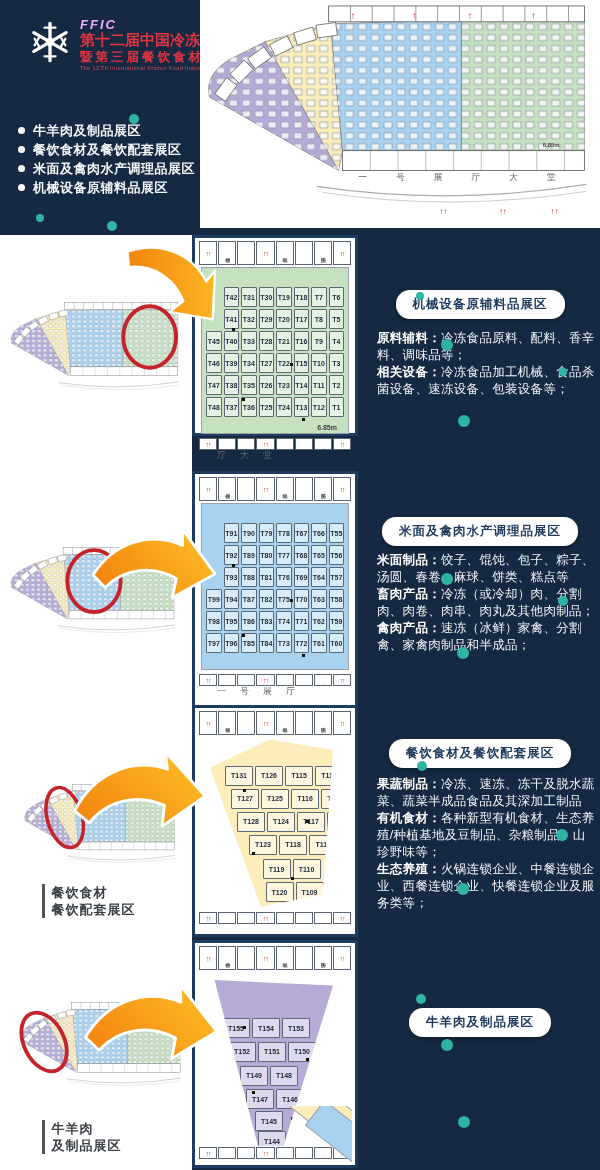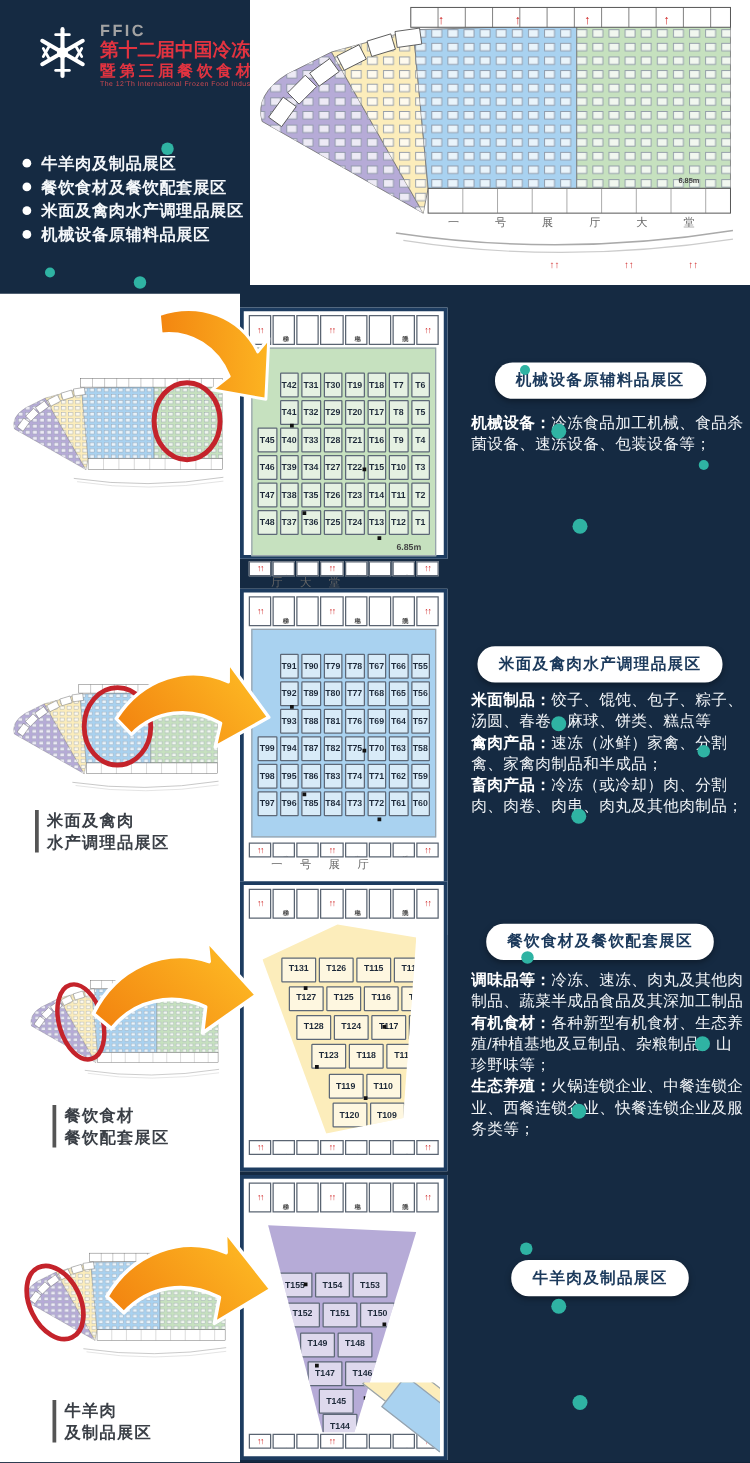--- a/index.html
+++ b/index.html
@@ -1,21 +1,21 @@
 <!DOCTYPE html>
 <html><head>
 <meta charset="utf-8">
 <style>
   html,body{margin:0;padding:0;background:#0e1f33;}
   #page{position:relative;width:600px;height:1170px;overflow:hidden;
         background:#152a42;font-family:"Liberation Sans","DejaVu Sans",sans-serif;}
   .abs{position:absolute;}
   
   #hdr-logo{left:28px;top:20px;width:44px;height:44px;}
-  #hdr-ffic{left:80px;top:17px;color:#a3a3a3;font-weight:bold;font-size:13px;letter-spacing:2px;}
+  #hdr-ffic{left:80px;top:17px;color:#f0abfc;font-weight:bold;font-size:13px;letter-spacing:2px;font-style:italic;}
   #hdr-title{left:80px;top:31px;color:#e23340;font-weight:bold;font-size:15px;}
   #hdr-sub{left:80px;top:49px;color:#e23340;font-weight:bold;font-size:12.5px;letter-spacing:3px;}
   #hdr-sub-en{left:80px;top:65px;color:#d04a52;font-size:5.5px;letter-spacing:.4px;}
   #bulletList{left:18px;top:121px;margin:0;padding:0;list-style:none;}
   #bulletList li{display:flex;align-items:center;height:19px;color:#f4f7fa;
      font-size:13px;font-weight:bold;letter-spacing:.5px;}
   .bdot{width:7px;height:7px;border-radius:50%;background:#fff;margin:0 8px 0 0;flex:0 0 auto;}
   #overviewMap{left:200px;top:0;width:400px;height:228px;background:#fff;}
   #overviewMap svg{display:block;width:400px;height:228px;}
   
@@ -207,21 +207,21 @@
         <line x1="254" y1="152" x2="254" y2="172" stroke="#777" stroke-width="0.5"></line>
         <line x1="282" y1="152" x2="282" y2="172" stroke="#777" stroke-width="0.5"></line>
         <line x1="310" y1="152" x2="310" y2="172" stroke="#777" stroke-width="0.5"></line>
         <line x1="338" y1="152" x2="338" y2="172" stroke="#777" stroke-width="0.5"></line>
         <line x1="366" y1="152" x2="366" y2="172" stroke="#777" stroke-width="0.5"></line>
         <path d="M116,188 Q250,208 388,186" fill="none" stroke="#aaa" stroke-width="1.2"></path>
         <path d="M122,194 Q250,214 388,193" fill="none" stroke="#ccc" stroke-width="1"></path>
         <ellipse cx="322" cy="84" rx="60" ry="70" fill="none" stroke="#c4232b" stroke-width="9" transform="rotate(0 322 84)"></ellipse>
       </svg>
     </div>
-    <div class="abs panel" style="top: 246px; height: 201px;">
+    <div class="abs panel" style="top: 235px; height: 201px;">
       <div class="strip" style="top: 3px; height: 24px;">
         <div class="sbox">
           <span class="redarr">↑↑</span>
         </div>
         <div class="sbox">
           <span class="vtxt">楼梯</span>
         </div>
         <div class="sbox"></div>
         <div class="sbox">
           <span class="redarr">↑↑</span>
@@ -333,21 +333,22 @@
           <span class="vtxt">洗手间</span>
         </div>
         <div class="sbox">
           <span class="redarr">↑↑</span>
         </div>
       </div>
       <div class="chars" style="left: 22px; top: 211px;">厅大堂</div>
     </div>
     <div class="abs badgewrap" style="top: 290px;"><div class="badge">机械设备原辅料品展区</div></div>
     <div class="abs paras" style="top: 330px;">
-      <p><b>机械设备：</b><span>冷冻食品加工机械、食品杀菌设备、速冻设备、包装设备等；</span></p>
+      <p><b>原料辅料：</b><span>冷冻食品原料、配料、香辛料、调味品等；</span></p>
+      <p><b>相关设备：</b><span>冷冻食品加工机械、食品杀菌设备、速冻设备、包装设备等；</span></p>
     </div>
     <div class="abs arrow" style="left: 120px; top: 238px; width: 116px; height: 84px; transform: rotate(55deg);">
       <svg viewBox="0 0 120 80">
         <defs>
           <linearGradient id="oga0" x1="0" y1="1" x2="1" y2="0">
             <stop offset="0" stop-color="#f2820f"></stop>
             <stop offset="1" stop-color="#ffc026"></stop>
           </linearGradient>
         </defs>
         <path d="M6,66 C16,32 46,12 78,17 L74,3 L114,34 L82,66 L81,48 C56,42 32,52 20,74 Z" fill="url(#oga0)" stroke="#ffffff" stroke-width="2.5" stroke-linejoin="round"></path>
@@ -394,27 +395,20 @@
         <line x1="254" y1="152" x2="254" y2="172" stroke="#777" stroke-width="0.5"></line>
         <line x1="282" y1="152" x2="282" y2="172" stroke="#777" stroke-width="0.5"></line>
         <line x1="310" y1="152" x2="310" y2="172" stroke="#777" stroke-width="0.5"></line>
         <line x1="338" y1="152" x2="338" y2="172" stroke="#777" stroke-width="0.5"></line>
         <line x1="366" y1="152" x2="366" y2="172" stroke="#777" stroke-width="0.5"></line>
         <path d="M116,188 Q250,208 388,186" fill="none" stroke="#aaa" stroke-width="1.2"></path>
         <path d="M122,194 Q250,214 388,193" fill="none" stroke="#ccc" stroke-width="1"></path>
         <ellipse cx="200" cy="84" rx="62" ry="72" fill="none" stroke="#c4232b" stroke-width="9" transform="rotate(0 200 84)"></ellipse>
       </svg>
     </div>
-    <div class="abs seclabel" style="left: 28px; top: 648px;">
-      <div class="vbar"></div>
-      <div class="lines">
-        <div>米面及禽肉</div>
-        <div>水产调理品展区</div>
-      </div>
-    </div>
     <div class="abs panel" style="top: 471px; height: 277px; text-align: center;">
       <div class="strip" style="top: 3px; height: 24px;">
         <div class="sbox">
           <span class="redarr">↑↑</span>
         </div>
         <div class="sbox">
           <span class="vtxt">楼梯</span>
         </div>
         <div class="sbox"></div>
         <div class="sbox">
@@ -527,22 +521,22 @@
         </div>
         <div class="sbox">
           <span class="redarr">↑↑</span>
         </div>
       </div>
       <div class="chars" style="left: 22px; top: 211px;">一号展厅</div>
     </div>
     <div class="abs badgewrap" style="top: 517px;"><div class="badge">米面及禽肉水产调理品展区</div></div>
     <div class="abs paras" style="top: 552px;">
       <p><b>米面制品：</b><span>饺子、馄饨、包子、粽子、汤圆、春卷、麻球、饼类、糕点等</span></p>
+      <p><b>畜肉产品：</b><span>冷冻（或冷却）肉、分割肉、肉卷、肉串、肉丸及其他肉制品；</span></p>
       <p><b>禽肉产品：</b><span>速冻（冰鲜）家禽、分割禽、家禽肉制品和半成品；</span></p>
-      <p><b>畜肉产品：</b><span>冷冻（或冷却）肉、分割肉、肉卷、肉串、肉丸及其他肉制品；</span></p>
     </div>
     <div class="abs arrow" style="left: 92px; top: 518px; width: 130px; height: 92px; transform: rotate(16deg);">
       <svg viewBox="0 0 120 80">
         <defs>
           <linearGradient id="oga1" x1="0" y1="1" x2="1" y2="0">
             <stop offset="0" stop-color="#f2820f"></stop>
             <stop offset="1" stop-color="#ffc026"></stop>
           </linearGradient>
         </defs>
         <path d="M6,66 C16,32 46,12 78,17 L74,3 L114,34 L82,66 L81,48 C56,42 32,52 20,74 Z" fill="url(#oga1)" stroke="#ffffff" stroke-width="2.5" stroke-linejoin="round"></path>
@@ -687,21 +681,21 @@
         <div class="sbox">
           <span class="vtxt">洗手间</span>
         </div>
         <div class="sbox">
           <span class="redarr">↑↑</span>
         </div>
       </div>
     </div>
     <div class="abs badgewrap" style="top: 739px;"><div class="badge">餐饮食材及餐饮配套展区</div></div>
     <div class="abs paras" style="top: 776px;">
-      <p><b>调味品等：</b><span>冷冻、速冻、肉丸及其他肉制品、蔬菜半成品食品及其深加工制品</span></p>
+      <p><b>果蔬制品：</b><span>冷冻、速冻、冻干及脱水蔬菜、蔬菜半成品食品及其深加工制品</span></p>
       <p><b>有机食材：</b><span>各种新型有机食材、生态养殖/种植基地及豆制品、杂粮制品、山珍野味等；</span></p>
       <p><b>生态养殖：</b><span>火锅连锁企业、中餐连锁企业、西餐连锁企业、快餐连锁企业及服务类等；</span></p>
     </div>
     <div class="abs arrow" style="left: 72px; top: 740px; width: 140px; height: 104px; transform: rotate(10deg);">
       <svg viewBox="0 0 120 80">
         <defs>
           <linearGradient id="oga2" x1="0" y1="1" x2="1" y2="0">
             <stop offset="0" stop-color="#f2820f"></stop>
             <stop offset="1" stop-color="#ffc026"></stop>
           </linearGradient>

